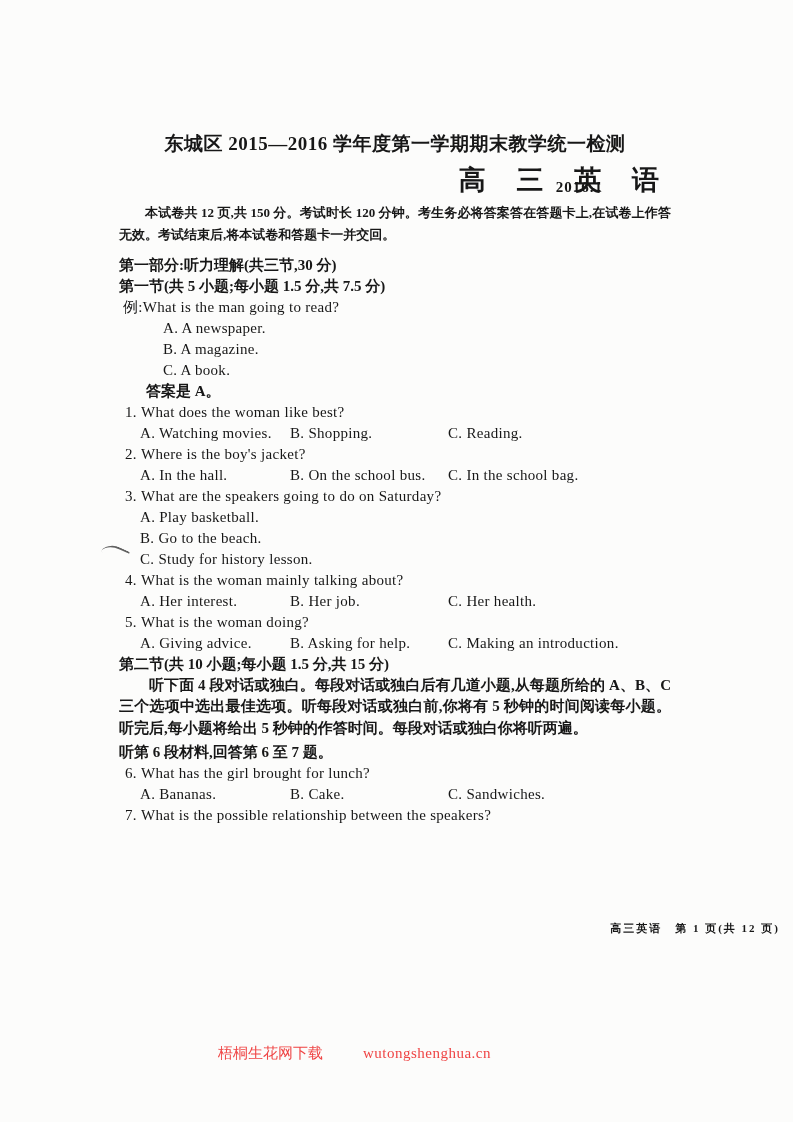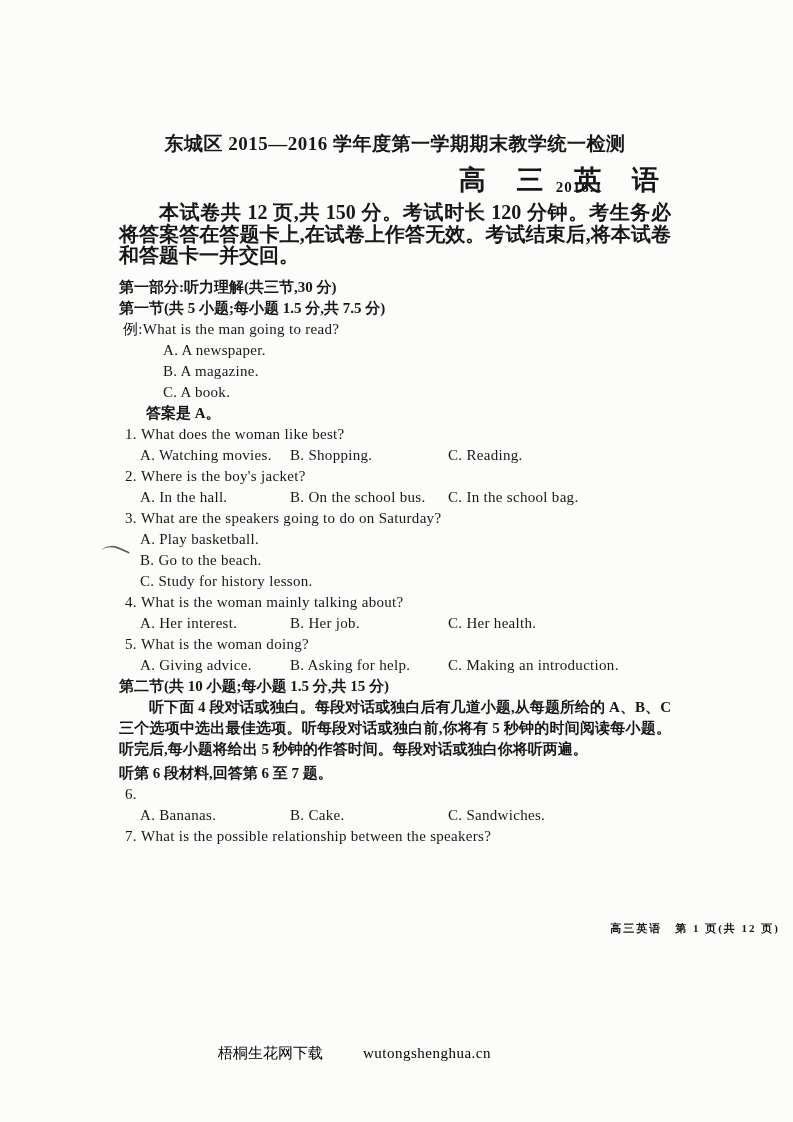--- a/index.html
+++ b/index.html
@@ -46,21 +46,21 @@
     white-space:nowrap;
   }
   .exam-date {
     position:absolute;
     right:68px; bottom:1px;
     font-size:15px;
     font-weight:bold;
     letter-spacing:1px;
   }
   .notice {
-    font-size:20px;
+    font-size:13px;
     line-height:21.5px;
     text-indent:2em;
     font-weight:bold;
     margin-bottom:10px;
     text-align:justify;
   }
   .part-heading, .section-heading {
     font-size:15px;
     line-height:21px;
     font-weight:bold;
@@ -122,21 +122,21 @@
     text-align:right;
     font-size:11px;
     font-weight:bold;
     letter-spacing:2px;
   }
   .watermark {
     position:absolute;
     left:0; top:1044px;
     width:709px;
     text-align:center;
-    color:#000000;
+    color:#ef4444;
     font-size:15px;
   }
   .wm-url { margin-left:40px; letter-spacing:0.5px; }
   .pen-mark {
     position:absolute;
     left:102px; top:546px;
     width:27px; height:10px;
     border-top:2px solid #474747;
     border-radius:60% 10% 0 0 / 100% 20% 0 0;
     transform:rotate(24deg);
@@ -235,20 +235,21 @@
 
     <div class="section-heading">第二节(共 10 小题;每小题 1.5 分,共 15 分)</div>
 
     <p class="instructions">听下面 4 段对话或独白。每段对话或独白后有几道小题,从每题所给的 A、B、C 三个选项中选出最佳选项。听每段对话或独白前,你将有 5 秒钟的时间阅读每小题。听完后,每小题将给出 5 秒钟的作答时间。每段对话或独白你将听两遍。</p>
 
     <div class="material-note">听第 6 段材料,回答第 6 至 7 题。</div>
 
     <div class="question">
       <div class="q-line">
         <span class="q-num">6.</span>
+        <span class="q-text">What has the girl brought for lunch?</span>
       </div>
       <div class="opt-row">
         <span>A. Bananas.</span>
         <span>B. Cake.</span>
         <span>C. Sandwiches.</span>
       </div>
     </div>
 
     <div class="question">
       <div class="q-line">

